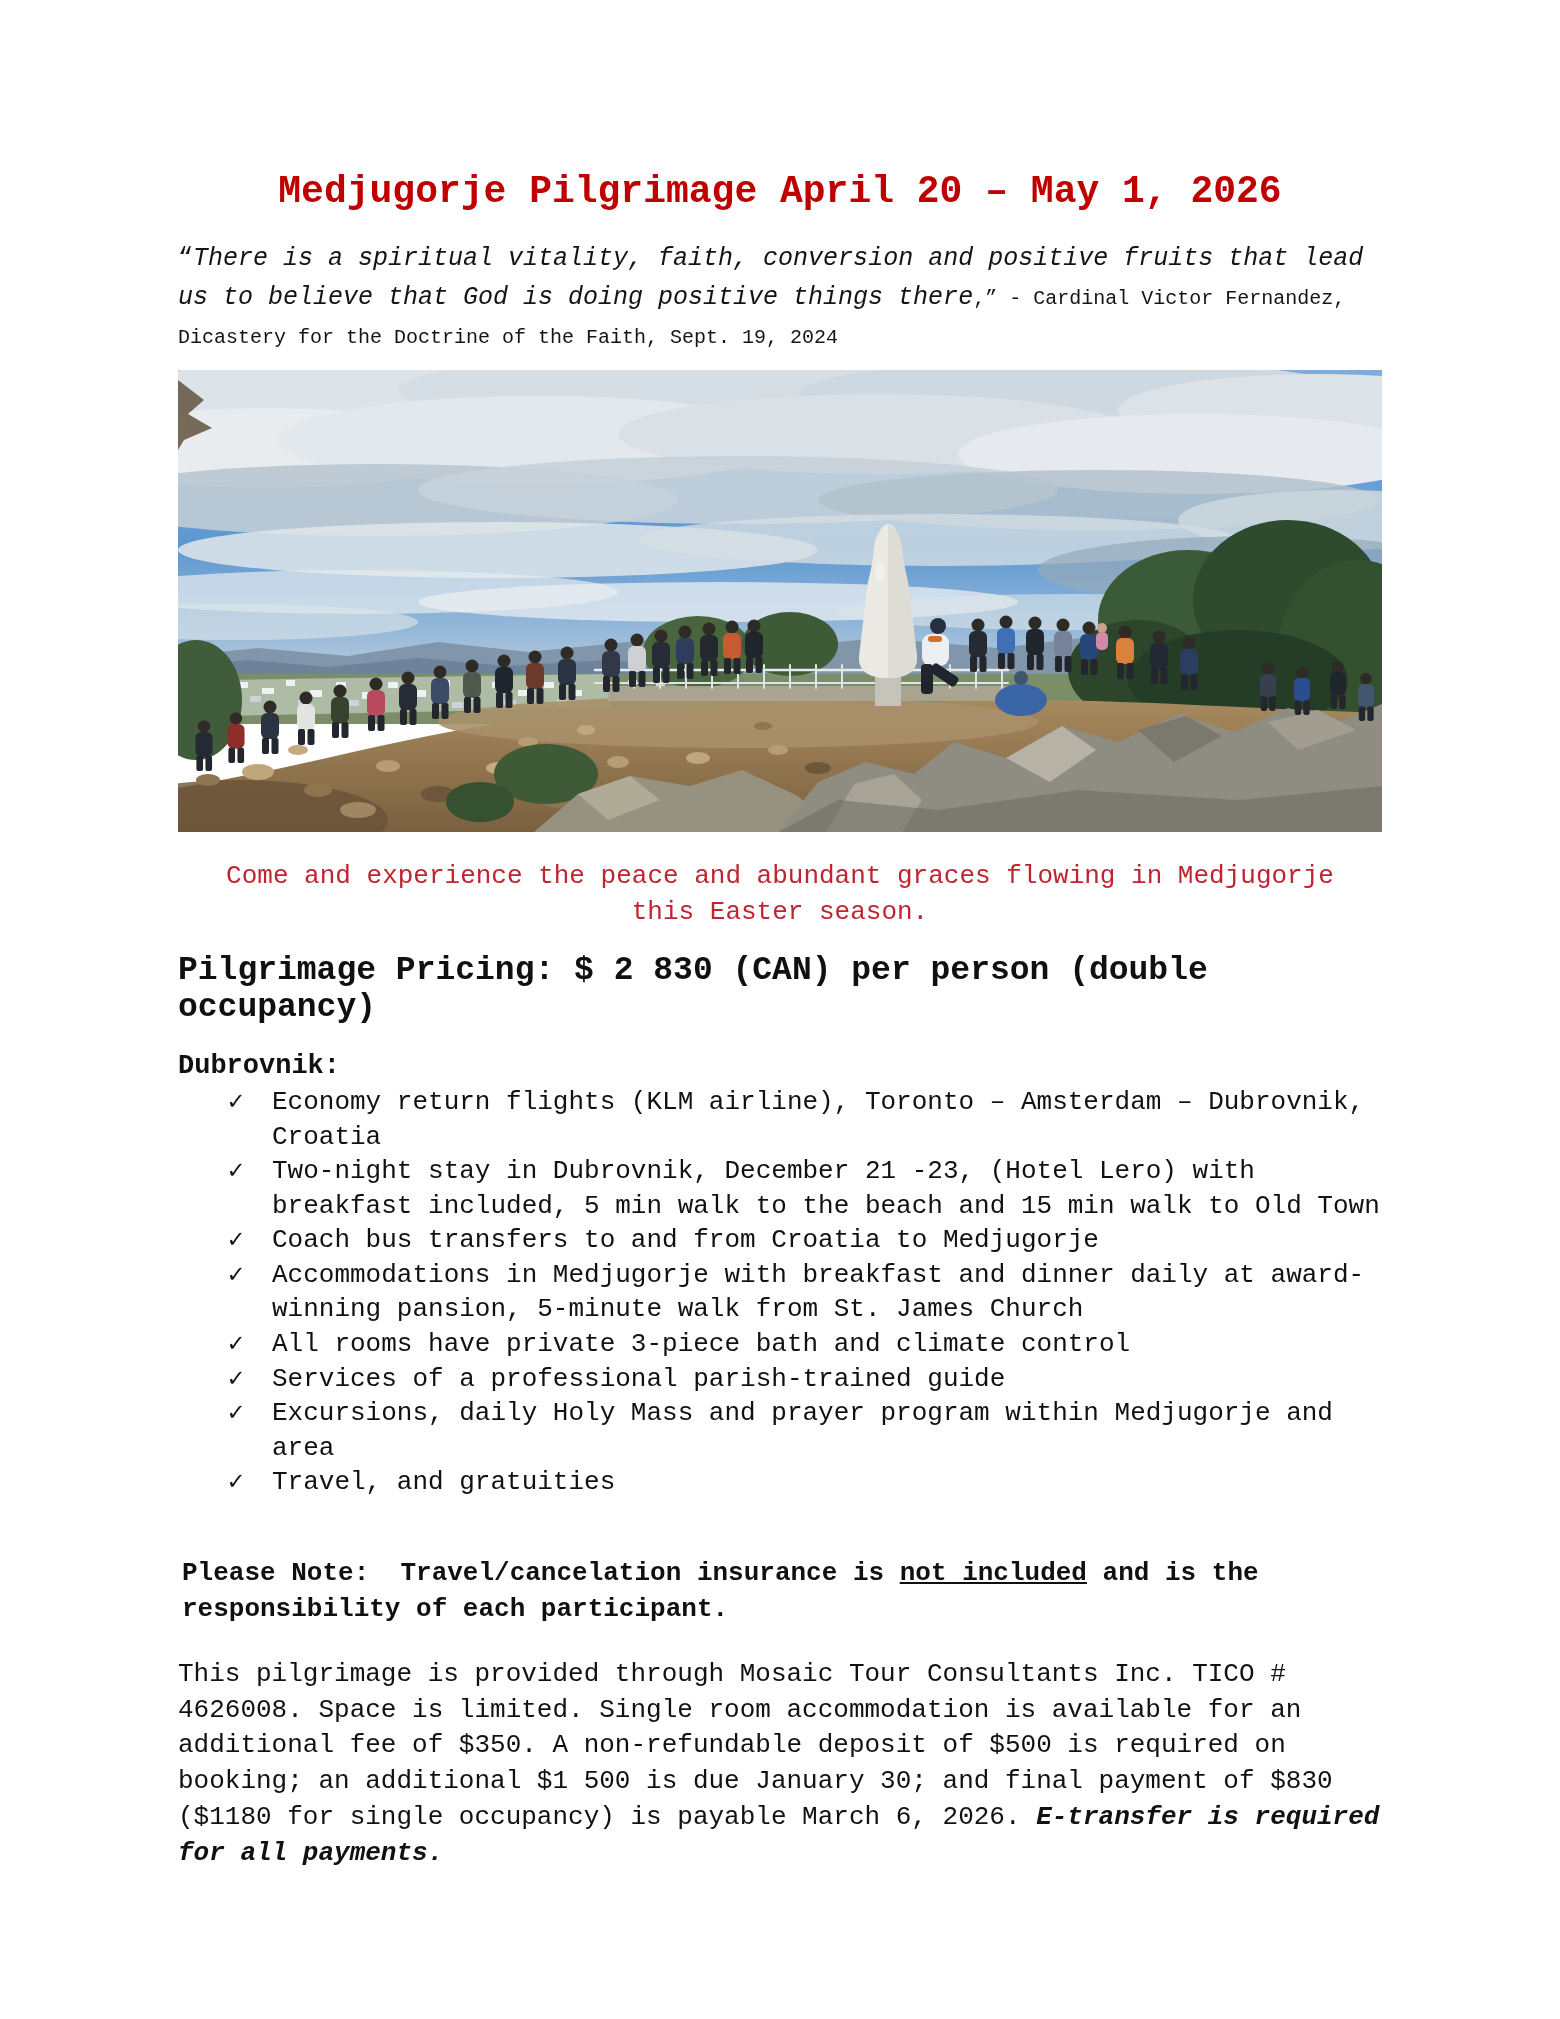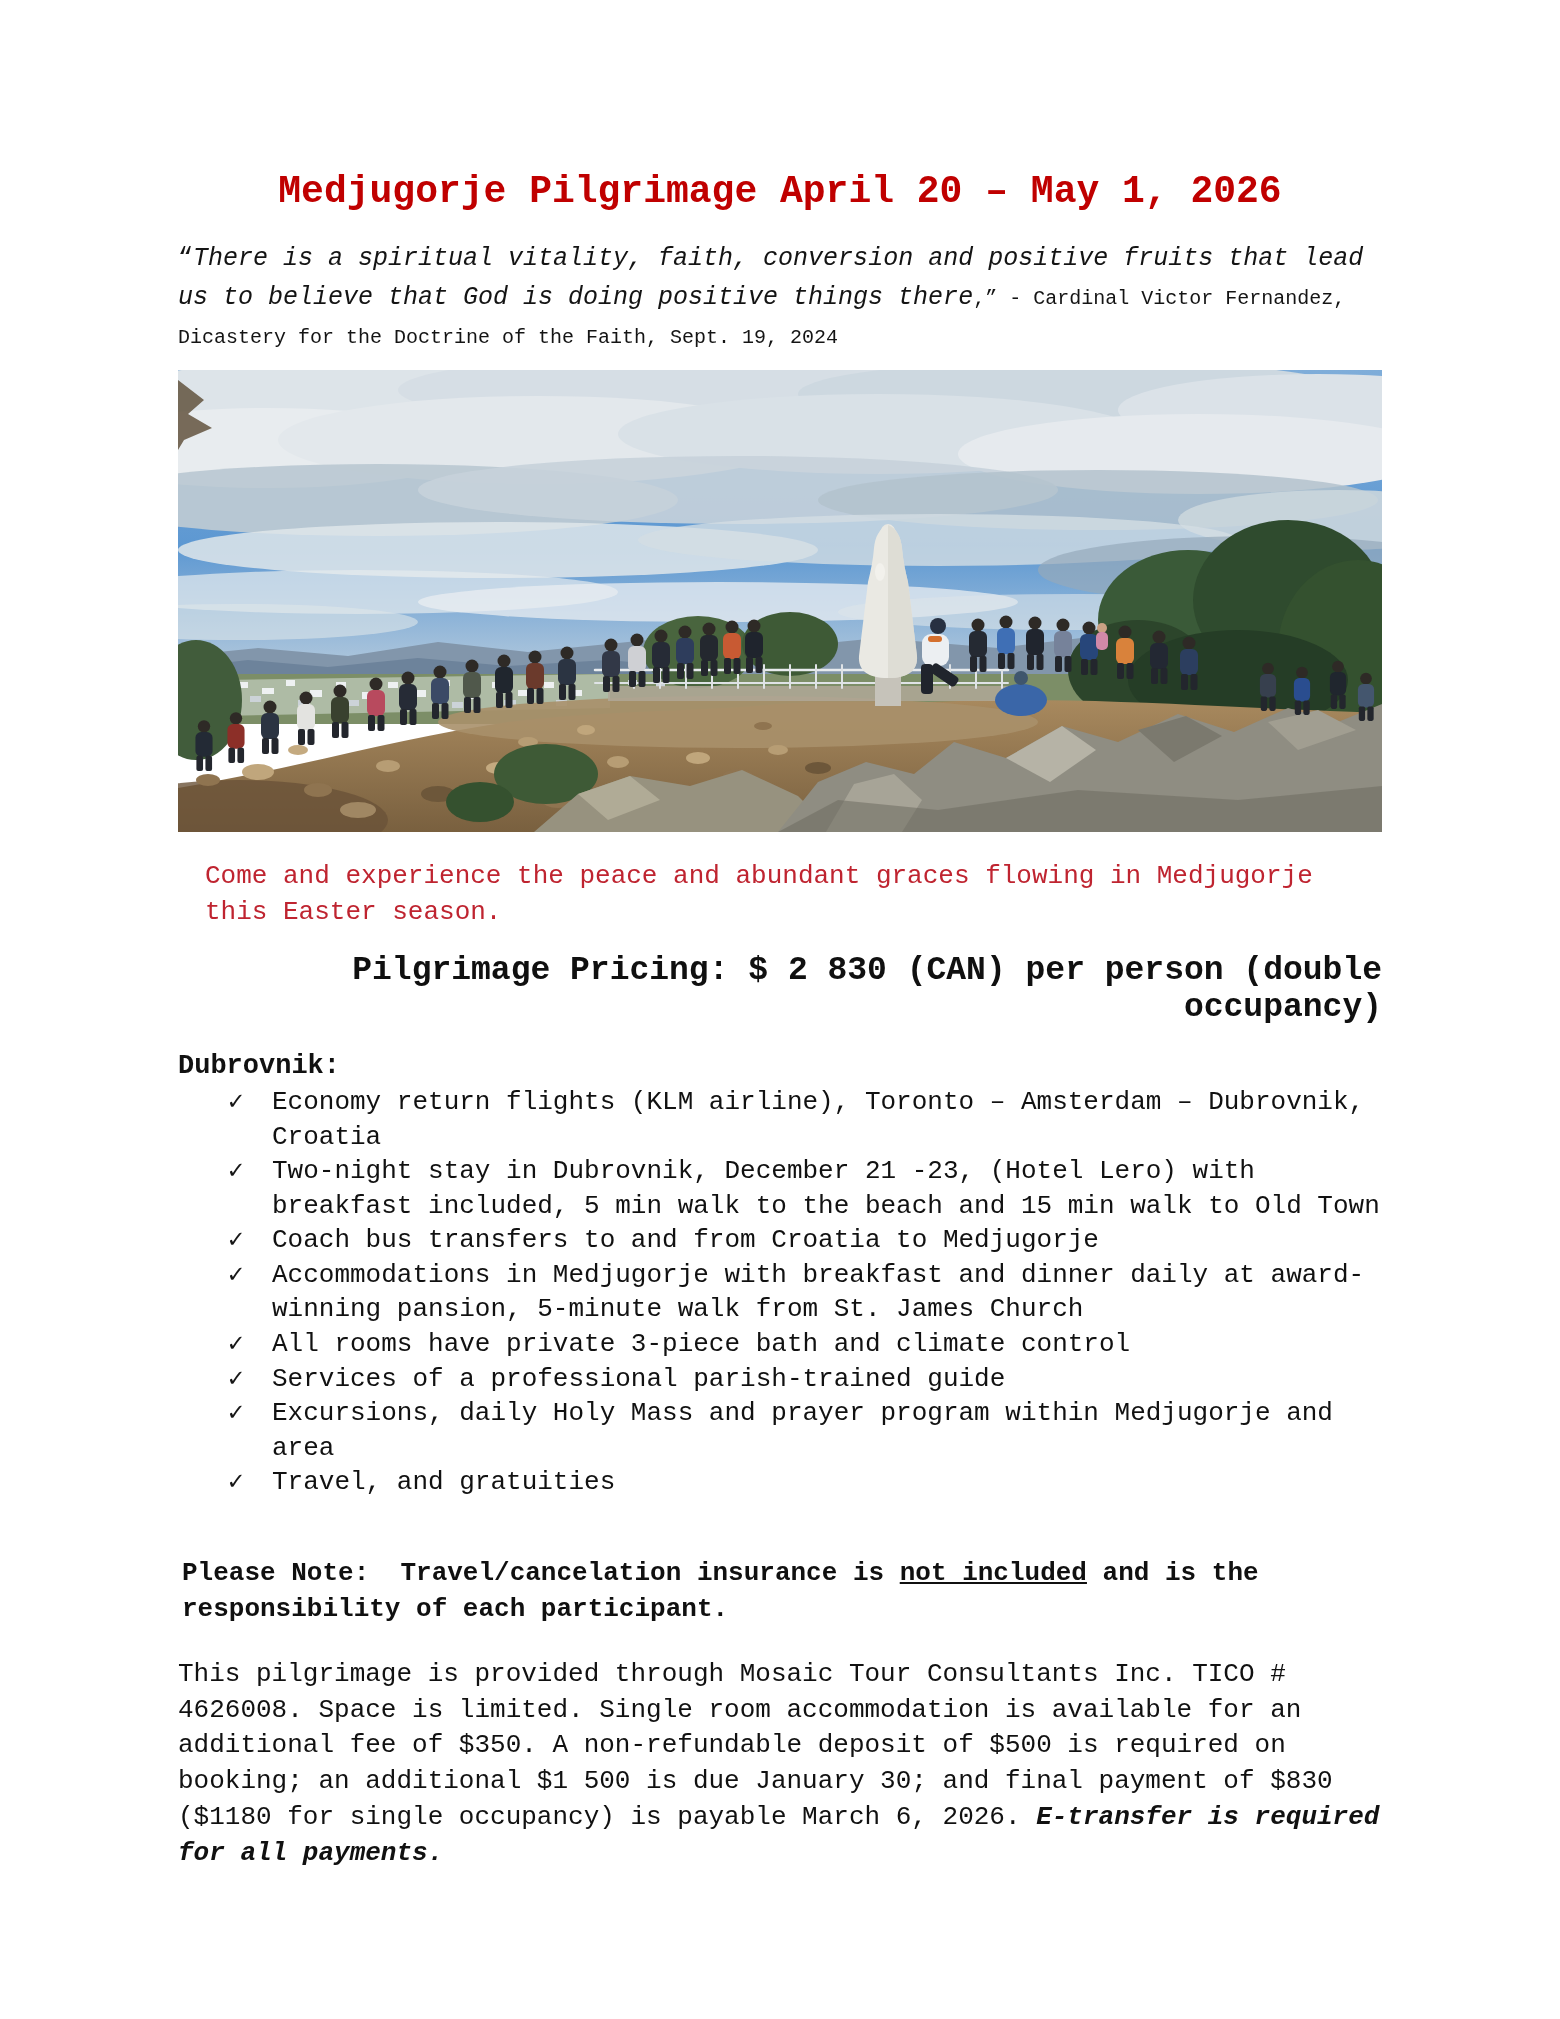--- a/index.html
+++ b/index.html
@@ -6,23 +6,23 @@
   body{width:1560px;height:2019px;position:relative;overflow:hidden;
        font-family:"Liberation Sans","DejaVu Sans",sans-serif;color:#111111;}
   .page{padding:0 178px;font-family:Liberation Mono, monospace;}
   .doc-title{margin:0;padding-top:170px;text-align:center;color:#c00000;
              font-size:38px;font-weight:bold;letter-spacing:0;}
   .quote{margin:27px 0 0;font-size:25px;line-height:1.55;color:#141414;}
   .quote .qi{font-style:italic;}
   .quote .qa{font-style:normal;font-size:20px;}
   .photo-wrap{margin-top:14px;width:1204px;height:462px;}
   .photo-wrap svg{display:block;width:100%;height:100%;}
-  .subtitle{margin:27px auto 0;max-width:1150px;text-align:left;color:#bf2430;
+  .subtitle{margin:27px auto 0;max-width:1150px;text-align:center;color:#bf2430;
             font-size:26px;line-height:1.38;}
-  .pricing{margin:21px 0 0;text-align:right;font-size:33px;font-weight:bold;color:#101010;}
+  .pricing{margin:21px 0 0;text-align:left;font-size:33px;font-weight:bold;color:#101010;}
   .includes-label{margin:25px 0 0;font-size:27px;font-weight:bold;}
   ul.includes{list-style:none;margin:4px 0 0;padding:0;font-size:26px;line-height:1.33;}
   ul.includes li{position:relative;padding-left:94px;}
   ul.includes .check{position:absolute;left:50px;top:0;font-size:26px;color:#161616;}
   .note{margin:56px 4px 0;font-size:26px;font-weight:bold;line-height:1.38;color:#101010;}
   .note .ul{text-decoration:underline;}
   .details{margin:29px 0 0;font-size:26px;line-height:1.38;}
   .details .em{font-weight:bold;font-style:italic;}
   .contact{margin:34px 0 0;text-align:center;font-size:26px;font-weight:bold;line-height:1.40;}
 </style>

